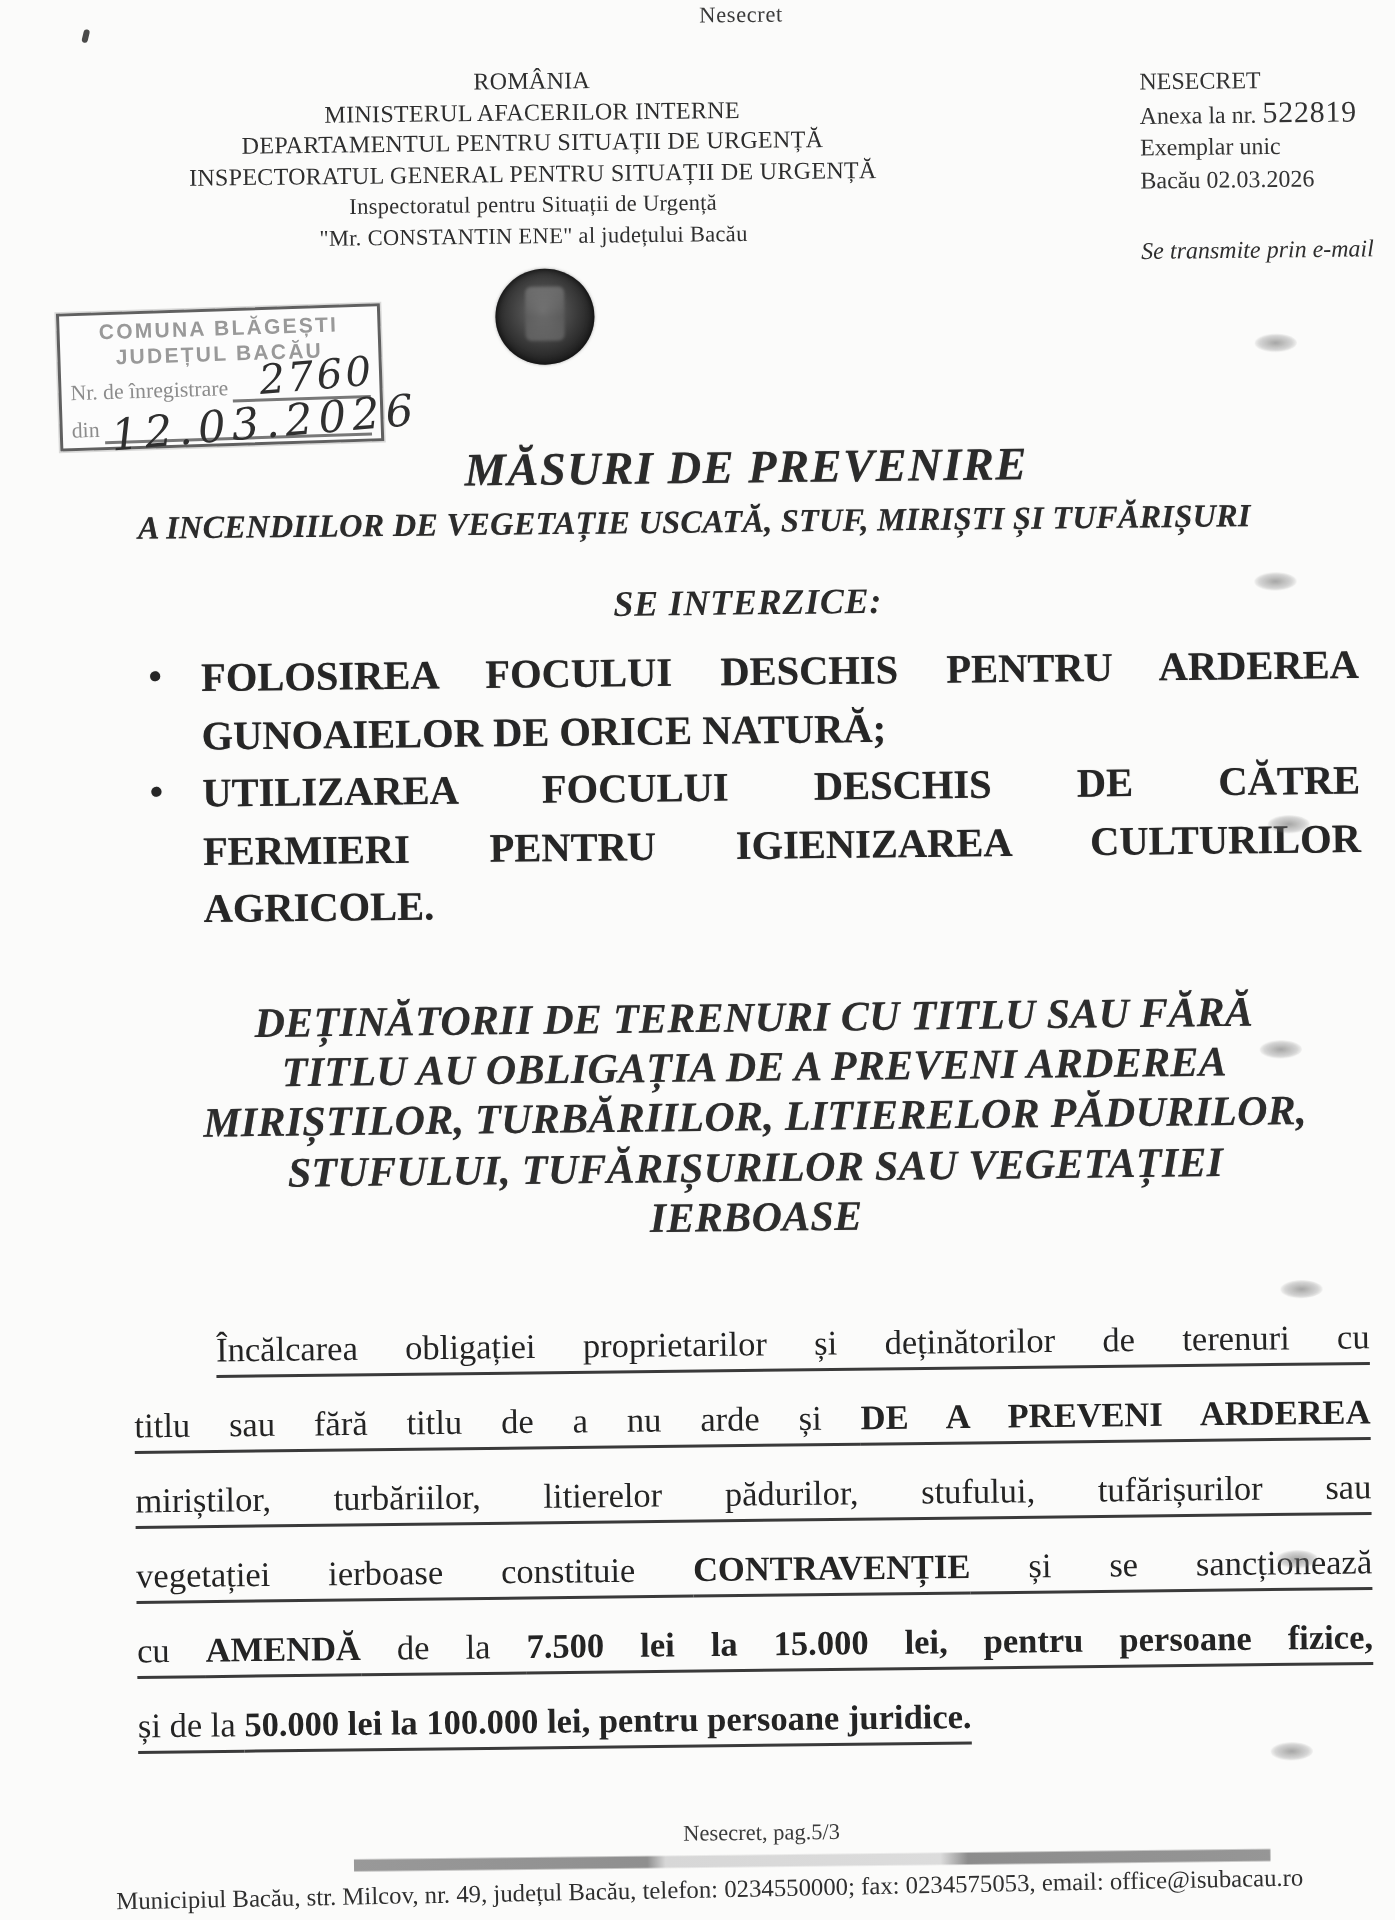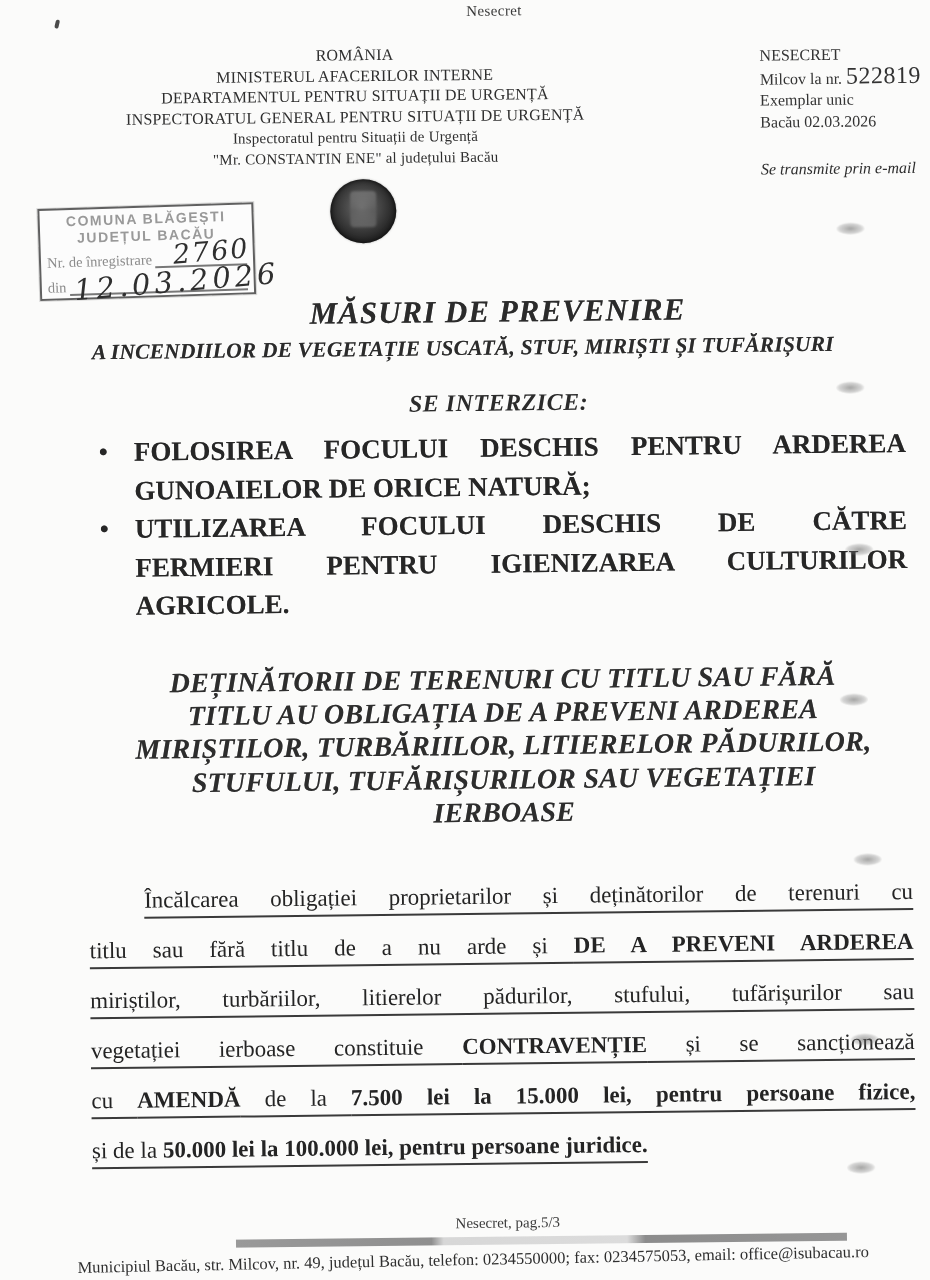--- a/index.html
+++ b/index.html
@@ -33,21 +33,21 @@
   .header-left {
     left: 118px; top: 44px; width: 484px;
     text-align: center; font-size: 16px; line-height: 20.5px;
     color: #2e2e2e; letter-spacing: 0.2px;
   }
   .header-left .hl-small { font-size: 15px; }
   .header-right {
     left: 765px; top: 48px; width: 168px;
     font-size: 16px; line-height: 21.5px; color: #333;
   }
-  .header-right .annex-num { font-size: 24px; letter-spacing: 0.5px; }
+  .header-right .annex-num { font-size: 20px; letter-spacing: 0.5px; }
   .transmission {
     margin-top: 26px; font-style: italic; font-size: 16px;
     white-space: nowrap; color: #2e2e2e;
   }
 
   
   .stamp {
     left: 42px; top: 202px; width: 216px; height: 92px;
     border: 2px solid #606060;
     box-shadow: 0 0 0 1px rgba(120,120,120,.25);
@@ -180,21 +180,21 @@
     <div>MINISTERUL AFACERILOR INTERNE</div>
     <div>DEPARTAMENTUL PENTRU SITUAȚII DE URGENȚĂ</div>
     <div>INSPECTORATUL GENERAL PENTRU SITUAȚII DE URGENȚĂ</div>
     <div class="hl-small">Inspectoratul pentru Situații de Urgență</div>
     <div class="hl-small">"Mr. CONSTANTIN ENE" al județului Bacău</div>
   </div>
 
   <div class="abs header-right">
     <div>NESECRET</div>
     <div>
-      <span>Milcov la nr.</span>
+      <span>Anexa la nr.</span>
       <span class="annex-num">522819</span>
     </div>
     <div>Exemplar unic</div>
     <div>Bacău 02.03.2026</div>
     <div class="transmission">Se transmite prin e-mail</div>
   </div>
 
   <div class="abs stamp">
     <div class="stamp-org">COMUNA BLĂGEȘTI</div>
     <div class="stamp-org">JUDEȚUL BACĂU</div>

